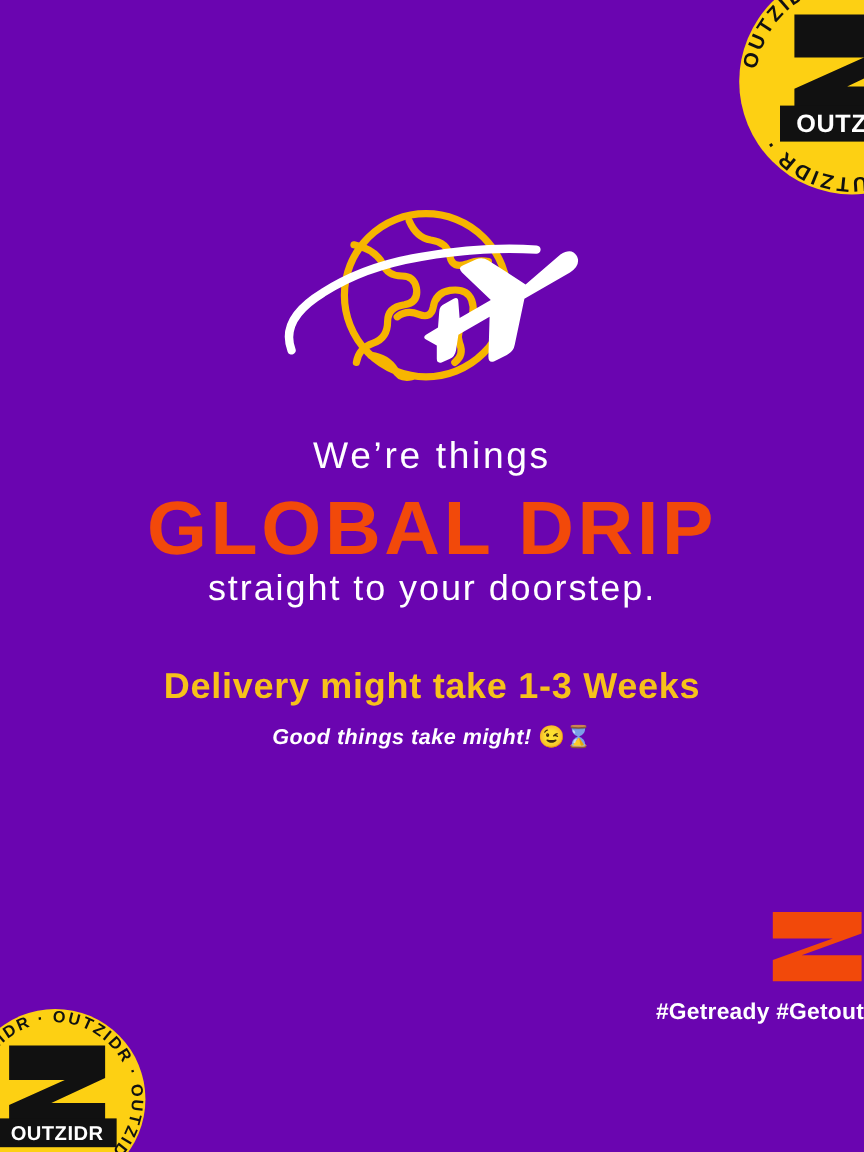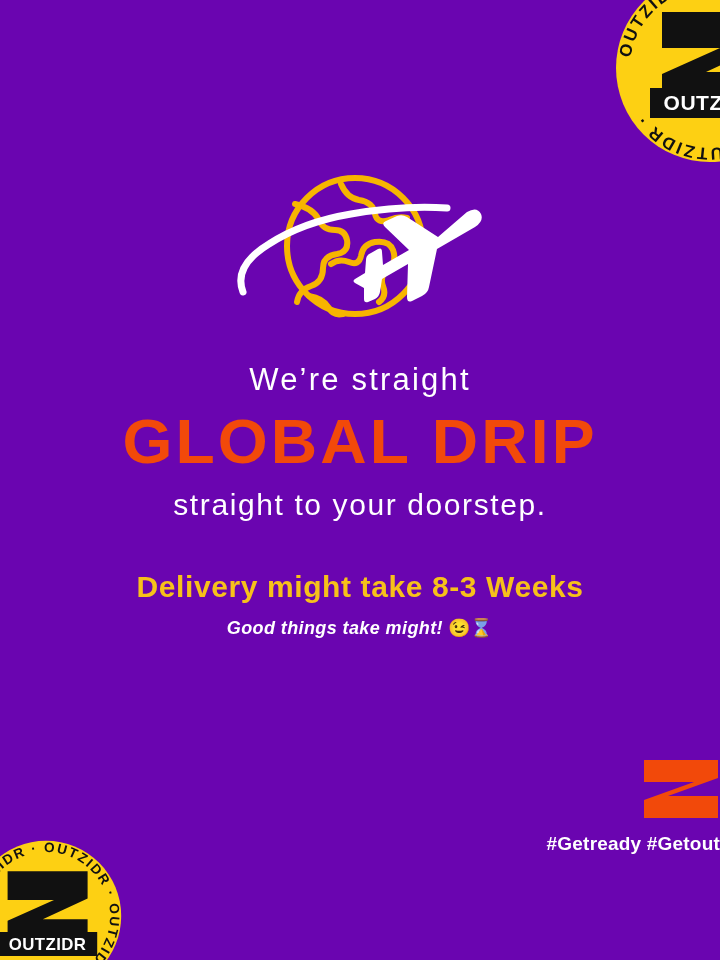--- a/index.html
+++ b/index.html
@@ -58,21 +58,20 @@
     margin-top:11px;
     transform:scaleX(1.02);
     white-space:nowrap;
   }
   .line-doorstep {
     color:#FFFFFF;
     font-size:30px;
     font-weight:300;
     letter-spacing:1.6px;
     line-height:1.2;
-    margin-top:14px;
     white-space:nowrap;
   }
   .line-delivery {
     color:#F7C11A;
     font-size:30px;
     font-weight:700;
     letter-spacing:0.6px;
     line-height:1.2;
     margin-top:46px;
     white-space:nowrap;
@@ -159,24 +158,24 @@
       <g>
         <path d="M8 124 q-10 -26 26 -48 q34 -22 82 -30 q52 -9 96 -6" fill="none" stroke="#FFFFFF" stroke-width="7" stroke-linecap="round"></path>
       </g>
       <g fill="#FFFFFF">
         <path d="M232 44 q10 -6 14 2 q3 7 -6 13 l-38 22 l-8 38 q-1 6 -7 9 l-10 5 q-5 2 -5 -4 l1 -33 l-26 15 l-2 13 q-1 5 -5 7 l-7 3 q-4 1 -4 -3 l0 -11 l-9 -5 q-3 -2 0 -4 l10 -6 l1 -13 q0 -5 5 -7 l7 -4 q4 -2 4 3 l1 13 l26 -15 l-24 -23 q-4 -4 1 -6 l11 -5 q5 -2 10 1 l31 20 z"></path>
       </g>
     </svg>
   </div>
 
   <div class="copy">
-    <div class="line-serving">We’re straight</div>
+    <div class="line-serving">We’re things</div>
     <div class="line-global">GLOBAL DRIP</div>
     <div class="line-doorstep">straight to your doorstep.</div>
-    <div class="line-delivery">Delivery might take 8-3 Weeks</div>
+    <div class="line-delivery">Delivery might take 1-3 Weeks</div>
     <div class="line-tagline">
       <span>Good things take might!</span>
       <span class="emoji">😉⌛</span>
     </div>
   </div>
 
   <div class="footer">
     <div class="zmark">
       <svg width="78" height="58" viewBox="0 0 78 58" aria-hidden="true">
         <polygon points="2,0 76,0 76,18 26,36 76,36 76,58 2,58 2,40 52,22 2,22" fill="#F2490A"></polygon>

